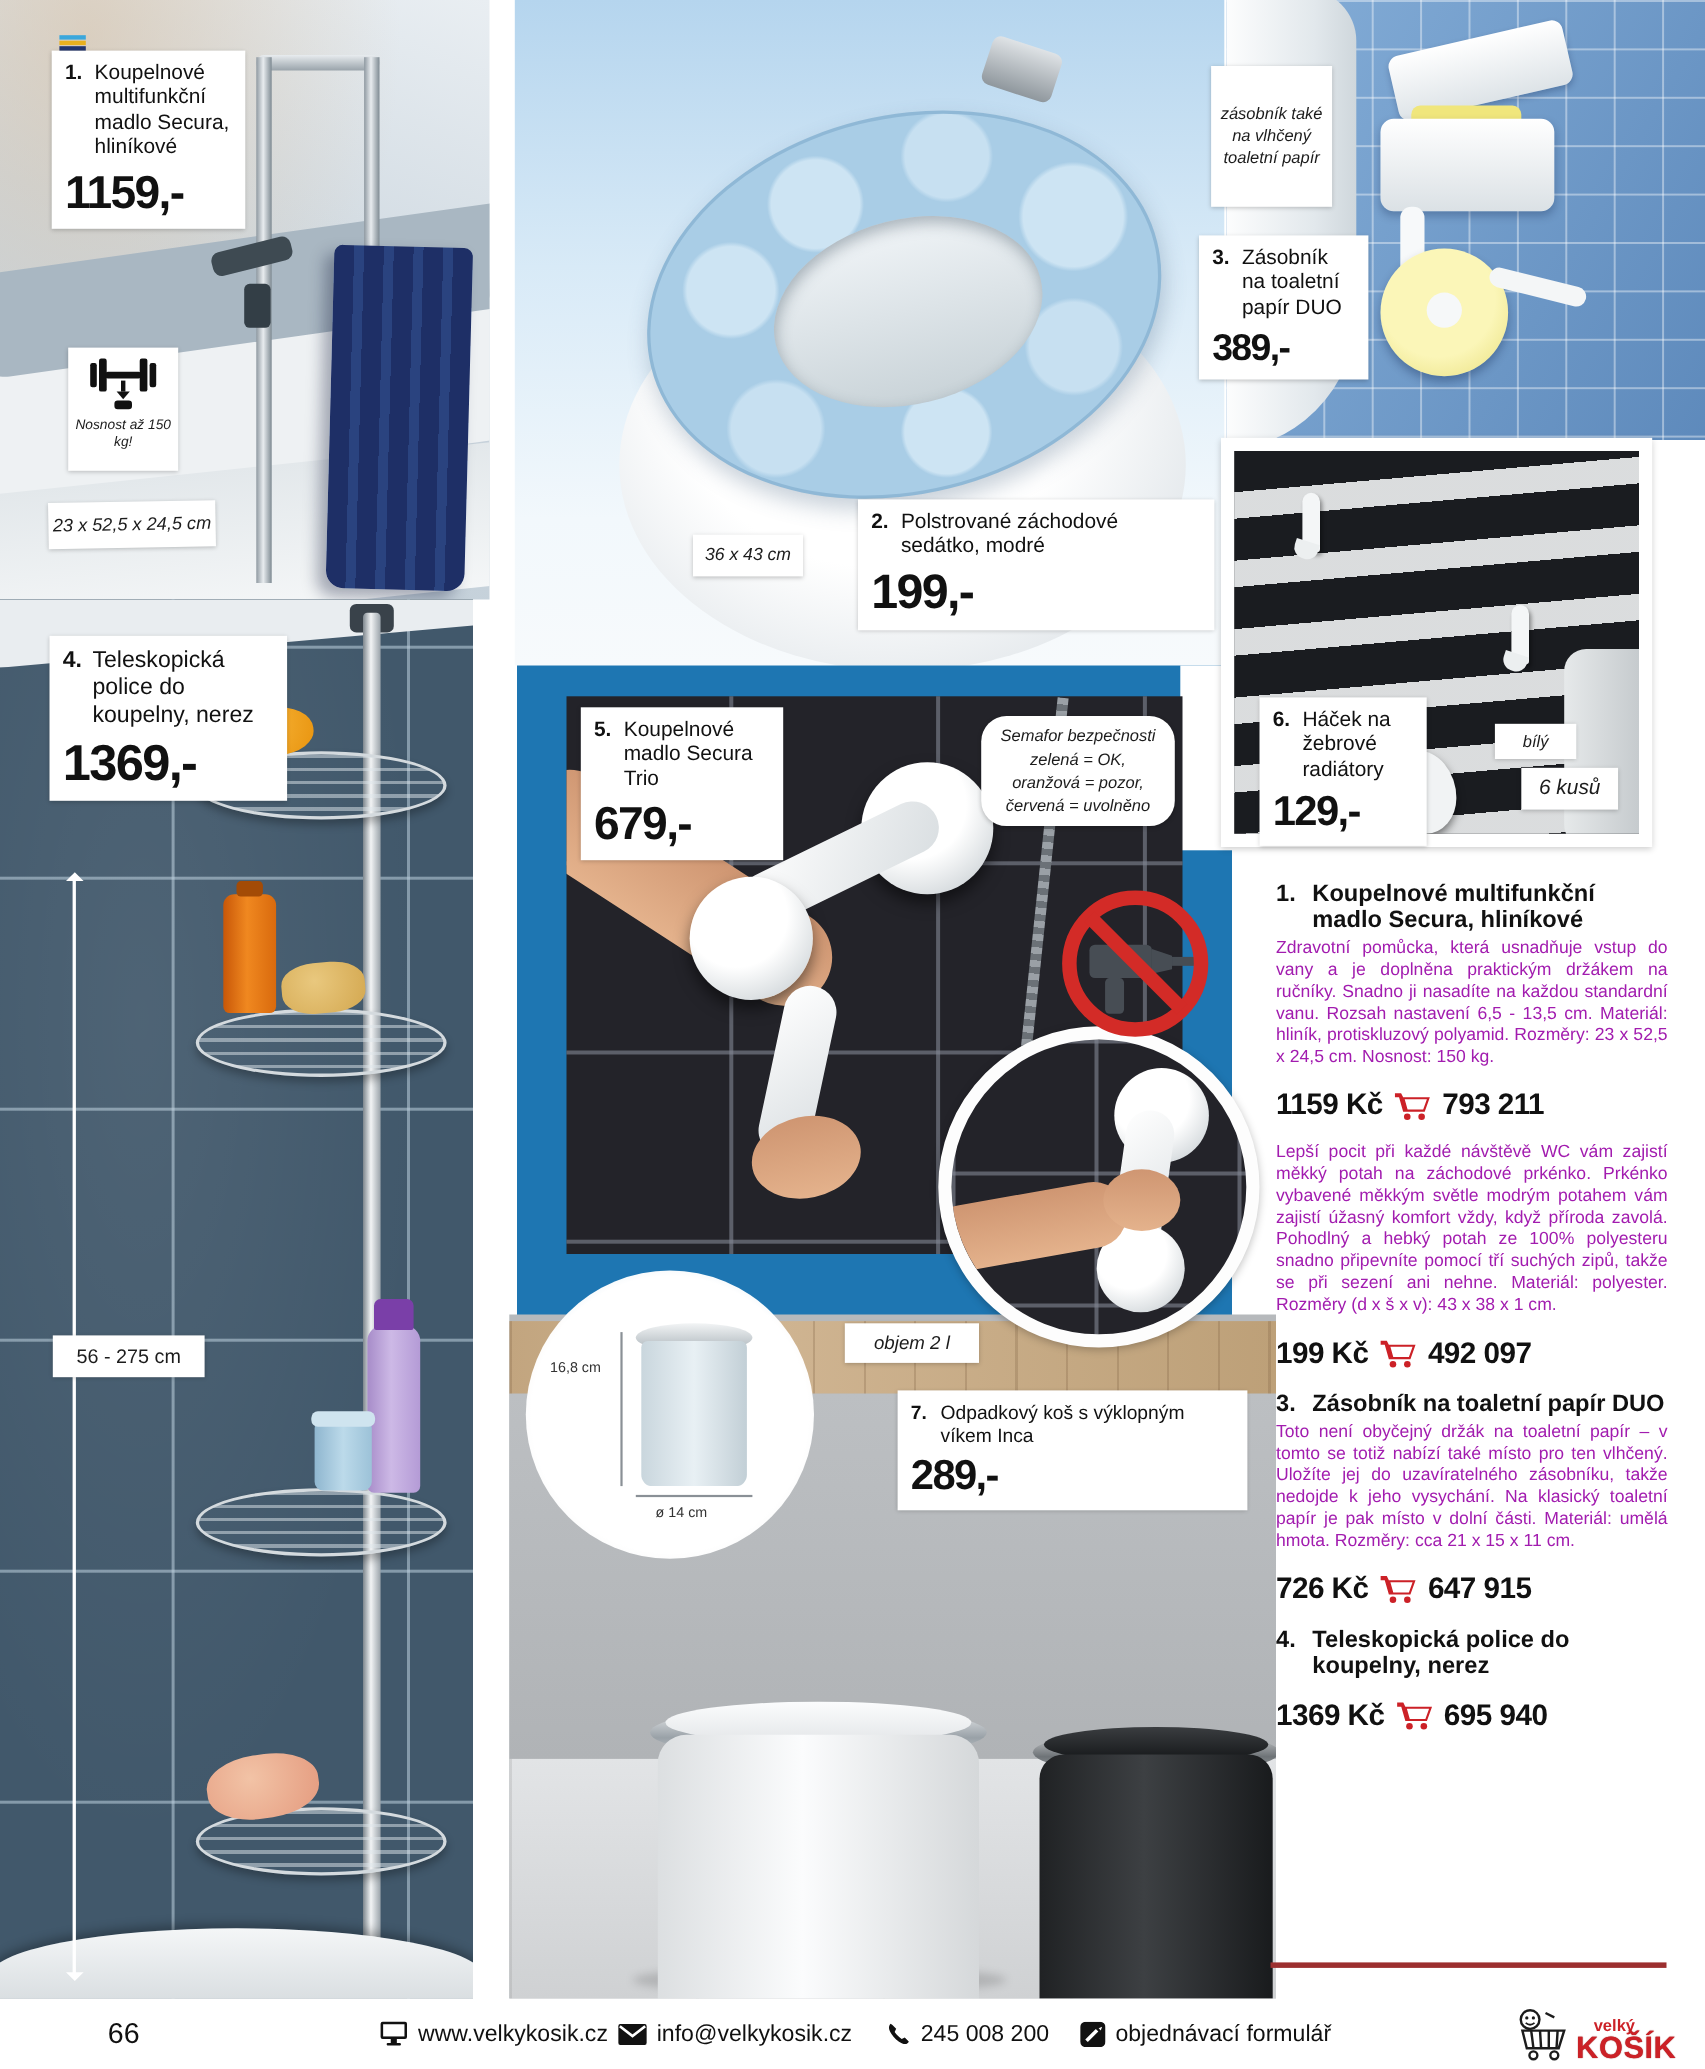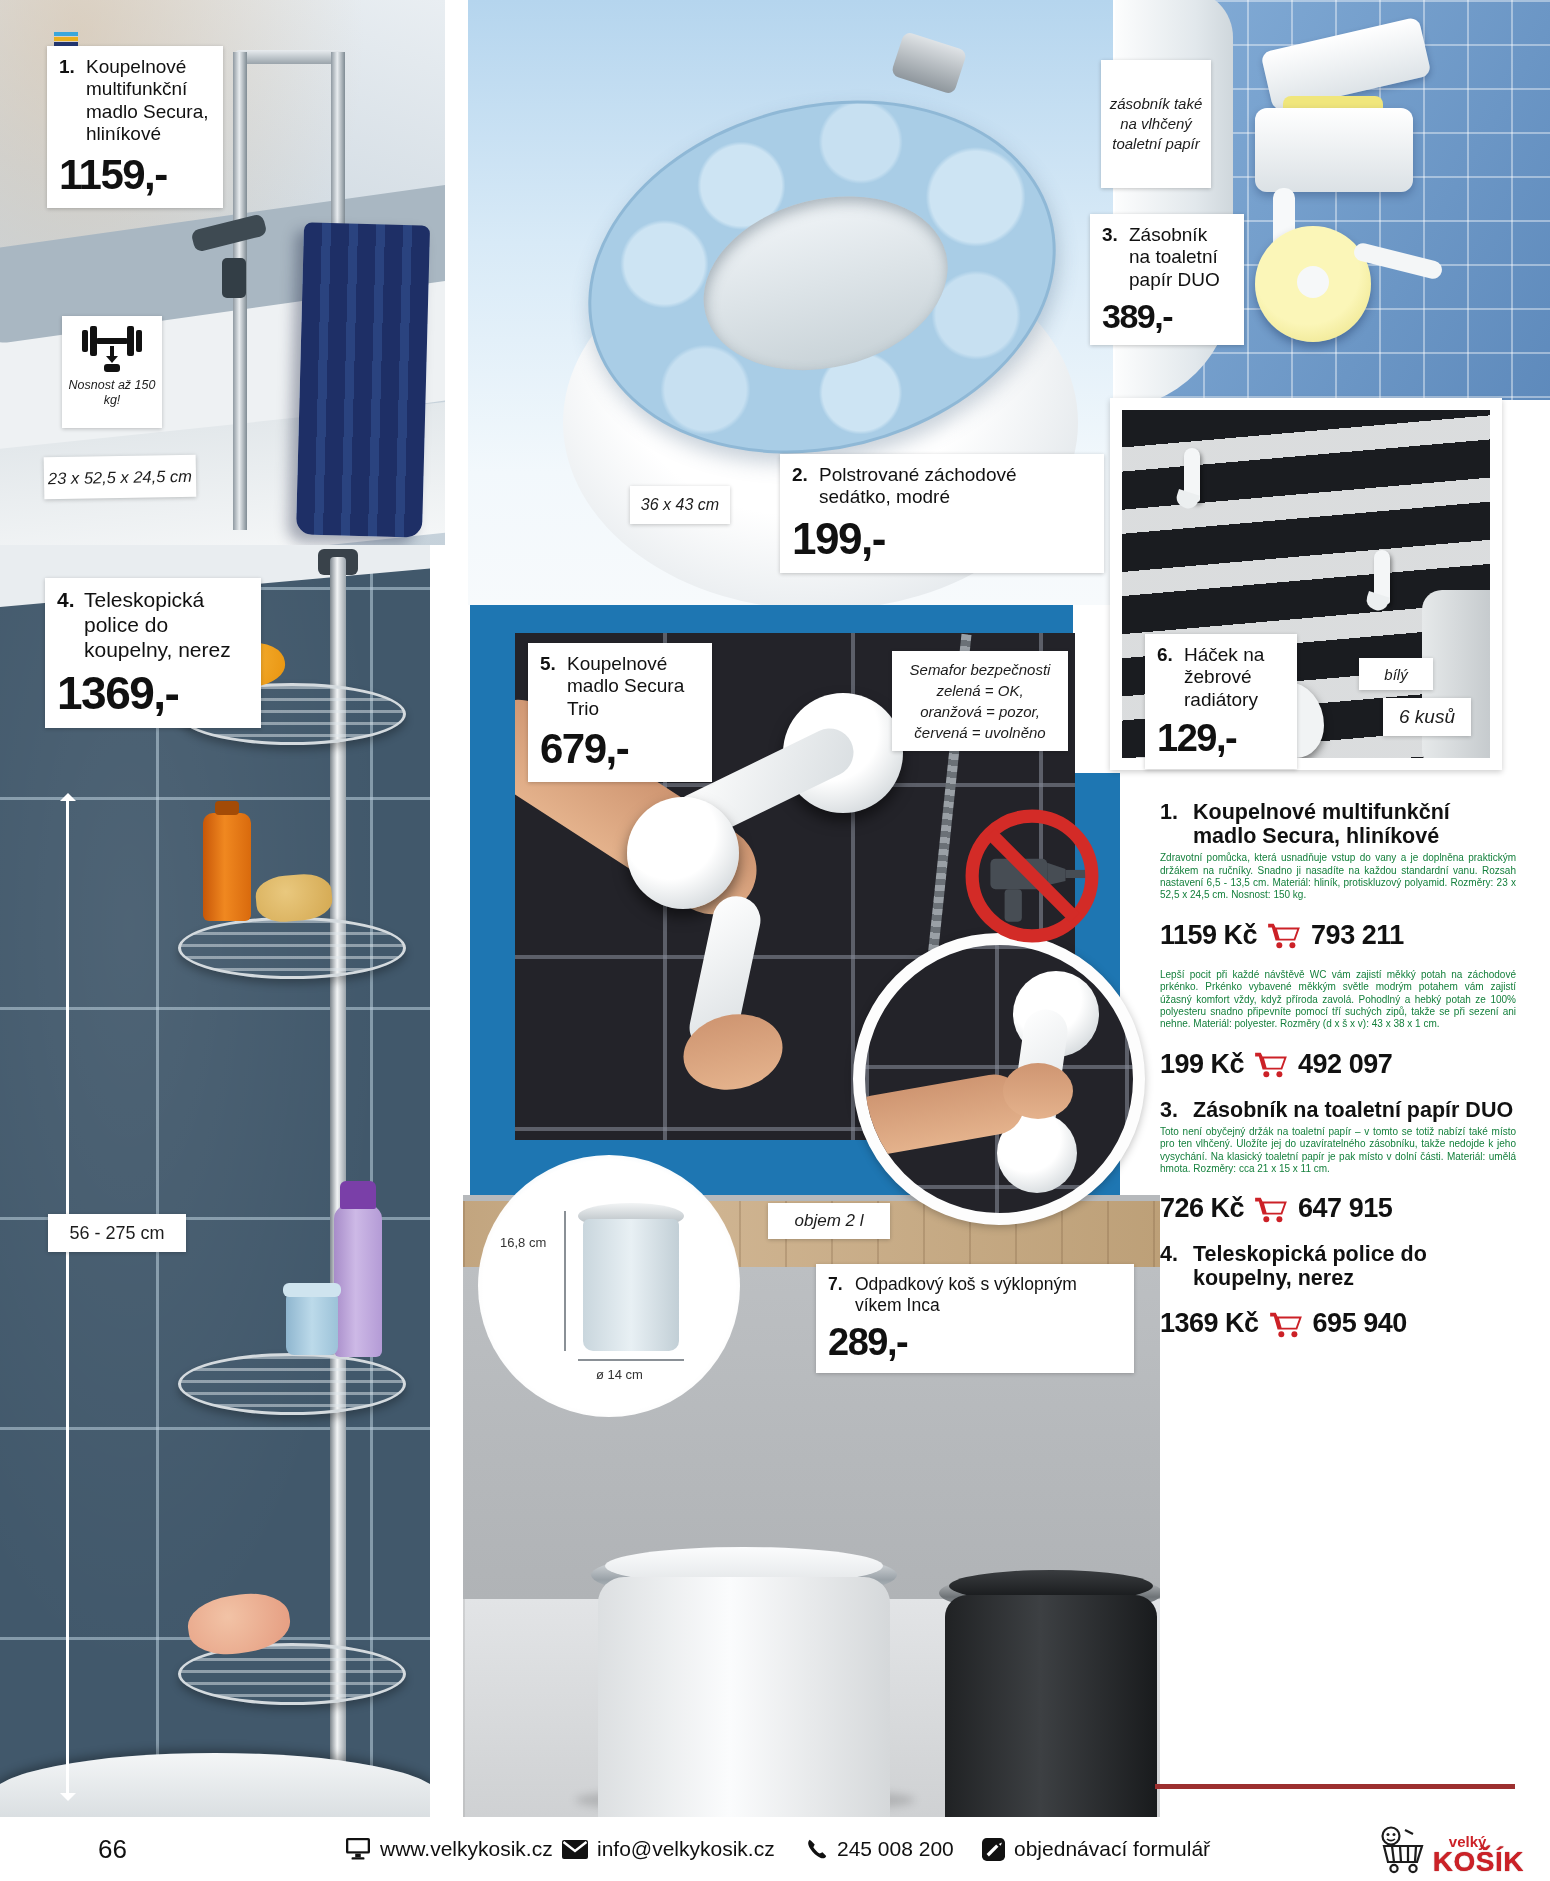--- a/index.html
+++ b/index.html
@@ -44,21 +44,21 @@
   .plabel .head{font-size:19px;line-height:1.18;padding-left:27px;text-indent:-27px;font-weight:500;}
   .plabel .num{display:inline-block;width:27px;text-indent:0;font-weight:700;}
   .plabel .price{font-weight:700;line-height:1;margin-top:8px;letter-spacing:-1.5px;}
   .ibox{font-style:italic;display:flex;align-items:center;justify-content:center;
         text-align:center;color:#1c1c1c;}
   
   #col{position:absolute;left:1160px;top:800px;width:356px;z-index:3;}
   .desc{margin-bottom:18px;}
   .desc h3{margin:0 0 4px;font-size:21.5px;line-height:1.12;padding-left:33px;text-indent:-33px;}
   .desc h3 .dnum{display:inline-block;width:33px;text-indent:0;}
-  .desc p{margin:0;font-size:10px;line-height:1.24;text-align:justify;color:#15803d;}
+  .desc p{margin:0;font-size:16px;line-height:1.24;text-align:justify;color:#a21caf;}
   .priceline{display:flex;align-items:center;gap:10px;margin-top:18px;
              font-size:27px;font-weight:700;letter-spacing:-.5px;}
   .redline{position:absolute;left:1155px;top:1784px;width:360px;height:5px;background:#9c2f2f;z-index:3;}
   
   footer{position:absolute;left:0;top:1817px;width:1550px;height:64px;background:#fff;z-index:10;}
   .fitem{position:absolute;top:50%;transform:translateY(-50%);display:flex;align-items:center;
          gap:9px;font-size:21px;color:#101010;white-space:nowrap;}
   #fLogo{display:flex;align-items:flex-end;gap:4px;}
   #fLogo .lt{line-height:.9;}
   #fLogo .l1{color:#cc2127;font-weight:700;font-size:15px;display:block;padding-left:16px;}
@@ -212,21 +212,21 @@
   <div class="abs whitepart" style="left:150px;top:128px;width:196px;height:48px;border-radius:24px;transform:rotate(-26deg);"></div>
   <div class="abs cup" style="left:112px;top:164px;width:112px;height:112px;box-shadow:0 8px 14px rgba(0,0,0,.5);"></div>
   <div class="abs whitepart" style="left:186px;top:262px;width:48px;height:158px;border-radius:24px;transform:rotate(12deg);"></div>
   <div class="abs skin" style="left:168px;top:382px;width:100px;height:74px;border-radius:50%;transform:rotate(-12deg);"></div>
   <div class="abs" style="left:420px;top:0;width:10px;height:507px;background:repeating-linear-gradient(to bottom,#9aa0a6 0 6px,#6b7177 6px 12px);transform:rotate(6deg);"></div>
 </div>
 <div class="whitebox plabel" style="left:528px;top:643px;width:160px;z-index:5;">
   <div class="head"><span class="num">5.</span><span>Koupelnové madlo Secura Trio</span></div>
   <div class="price" style="font-size:42px;">679,-</div>
 </div>
-<div class="whitebox ibox" style="left:892px;top:651px;width:168px;padding:8px 4px;font-size:15px;line-height:1.4;flex-direction:column;">
+<div class="whitebox ibox" style="left:892px;top:651px;width:168px;padding:8px 4px;font-size:15px;line-height:1.4;flex-direction:column;border-radius:23px;">
   <span>Semafor bezpečnosti</span>
   <span>zelená = OK,</span>
   <span>oranžová = pozor,</span>
   <span>červená = uvolněno</span>
 </div>
 <svg class="abs" viewBox="0 0 138 138" style="left:962px;top:806px;width:140px;height:140px;z-index:6;">
   <g fill="#474d54">
     <rect x="28" y="52" width="56" height="30" rx="5"></rect>
     <polygon points="84,56 102,62 102,74 84,78"></polygon>
     <rect x="102" y="63" width="20" height="8"></rect>

